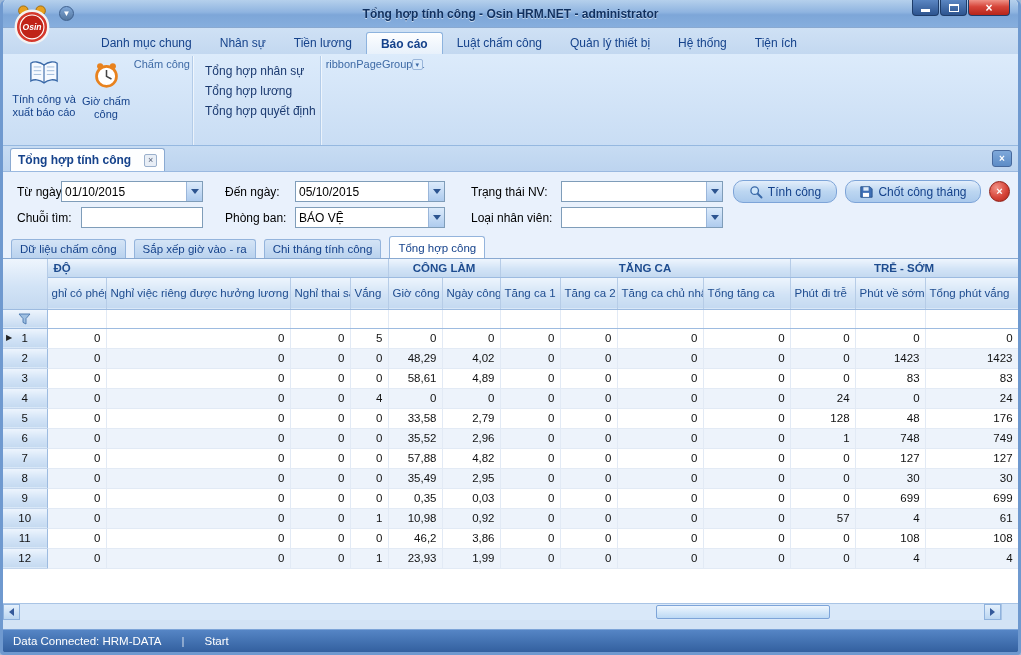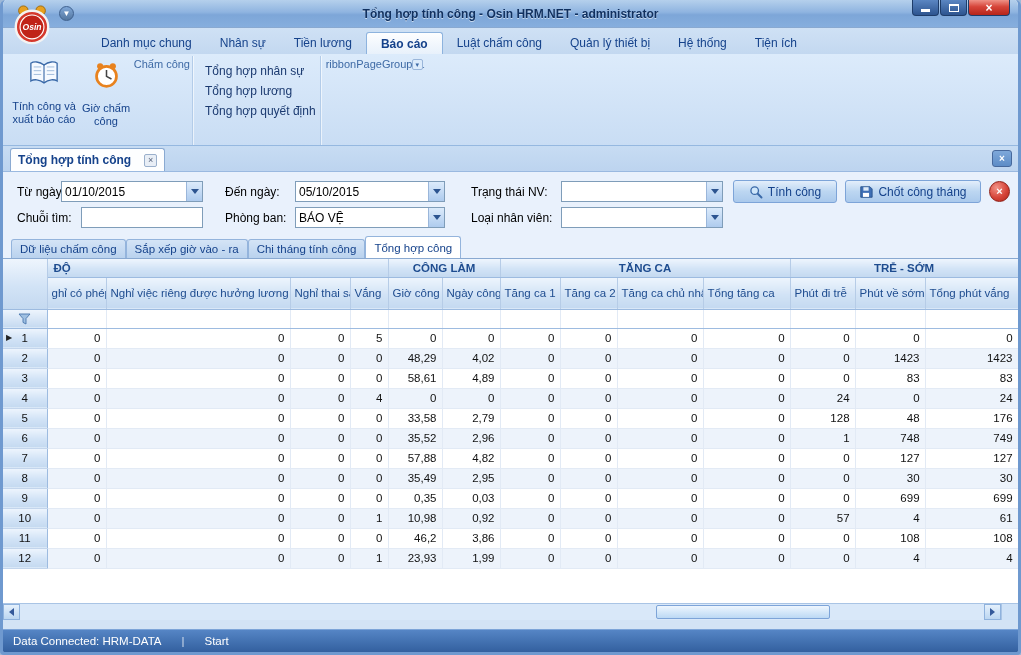--- a/index.html
+++ b/index.html
@@ -31,21 +31,21 @@
   .rtab{padding:0 14px;height:22px;line-height:22px;font-size:12px;color:var(--accent);cursor:default;white-space:nowrap}
   .rtab.active{background:linear-gradient(#fdfeff,#e8f1fb);border:1px solid #8db3de;border-bottom:none;
     border-radius:3px 3px 0 0;font-weight:bold}
   
   .ribbon-body{height:92px;background:linear-gradient(#dcebfb,#c9ddf4);border-bottom:1px solid #95b8e0;
     display:flex;padding:2px 0 0 4px}
   .rgroup{display:flex;flex-direction:row;border-right:1px solid #b3cce9;box-shadow:1px 0 0 rgba(255,255,255,.6);padding:1px 2px}
   .rbtns{flex:1;display:flex;align-items:flex-start}
   .bigbtn{display:flex;flex-direction:column;align-items:center;padding-top:3px;height:68px;
     border-radius:3px;cursor:default}
-  .bigbtn .cap{font-size:11px;line-height:1.18;color:var(--accent);text-align:center;margin-top:13px;white-space:normal}
+  .bigbtn .cap{font-size:11px;line-height:1.18;color:var(--accent);text-align:center;margin-top:6px;white-space:normal}
   .gcap{height:15px;font-size:11px;color:#3e6aa5;text-align:center;line-height:15px;position:relative}
   .launcher{position:absolute;right:2px;top:2px;width:11px;height:11px;border:1px solid #9ab6da;
     border-radius:2px;background:#dcebfb;color:#3e6aa5;font-size:7px;line-height:9px;text-align:center}
   .menulist{flex:1;padding:4px 4px 0 4px;display:flex;flex-direction:column}
   .menu-item{height:20px;line-height:20px;font-size:12px;color:#1b3a70;padding:0 6px;border-radius:2px;white-space:nowrap;cursor:default}
   
   .docbar{height:26px;background:linear-gradient(#c7dcf3,#bdd4ef);position:relative;display:flex;align-items:flex-end;padding-left:7px;border-bottom:1px solid #9ab9e0}
   .doctab{height:23px;background:#fdfeff;border:1px solid #8aaad2;border-bottom:none;border-radius:3px 3px 0 0;
     display:flex;align-items:center;gap:13px;padding:0 7px;font-size:12px;font-weight:bold;color:var(--accent)}
   .tabclose{width:13px;height:13px;border:1px solid #9ab0cc;background:#e8eef6;color:#55617a;
@@ -54,28 +54,28 @@
     background:linear-gradient(#7ea8da,#5d8cc6);color:#fff;font-size:10px;line-height:15px;text-align:center;font-weight:bold}
   
   .filterpanel{position:relative;height:64px;background:var(--panel-bg)}
   .flabel{position:absolute;font-size:12px;color:#000;white-space:nowrap}
   .combo{position:absolute;height:21px;background:#fff;border:1px solid #7f9db9;display:flex}
   .combo input{flex:1;min-width:0;border:none;outline:none;font-family:inherit;font-size:12px;padding:0 3px;background:transparent;color:#000}
   .dd{width:16px;background:linear-gradient(#dcebfb,#aecbee);border-left:1px solid #9ab6da;display:flex;align-items:center;justify-content:center}
   .arr{width:0;height:0;border-left:4px solid transparent;border-right:4px solid transparent;border-top:5px solid #2c5490}
   .tbox{position:absolute;height:21px;background:#fff;border:1px solid #7f9db9}
   .tbox input{width:100%;height:100%;border:none;outline:none;font-family:inherit;font-size:12px;padding:0 3px;background:transparent}
-  .pbtn{position:absolute;height:23px;border:1px solid var(--btn-border);border-radius:3px;
+  .pbtn{position:absolute;height:23px;border:1px solid var(--btn-border);border-radius:10px;
     background:linear-gradient(#e3eefb,#bcd6f1 50%,#aac9ec);font-family:inherit;font-size:12px;color:var(--accent);
     display:flex;align-items:center;justify-content:center;gap:5px;cursor:default}
   .redx{position:absolute;width:21px;height:21px;border-radius:50%;border:1px solid #8f1d14;
     background:radial-gradient(circle at 35% 30%,#f29387,#d6453a 55%,#b02217);color:#fff;font-weight:bold;
     font-size:11px;line-height:19px;text-align:center}
   
-  .subtabs{height:22px;background:var(--panel-bg);display:flex;align-items:flex-end;padding-left:8px;gap:0}
+  .subtabs{height:22px;background:var(--panel-bg);display:flex;align-items:flex-end;padding-left:8px;gap:8px}
   .stab{height:19px;line-height:19px;padding:0 8px;font-size:11.5px;color:var(--accent);
     background:linear-gradient(#d4e4f6,#b9d2ee);border:1px solid #94b4dc;border-bottom:none;border-radius:3px 3px 0 0}
   .stab.active{height:22px;line-height:22px;background:#fff;position:relative;z-index:2}
   
   .gridwrap{height:345px;background:#fff;border-top:1px solid #89a9d1;overflow:hidden}
   table.grid{border-collapse:collapse;table-layout:fixed;width:1015px}
   .grid th,.grid td{overflow:hidden;white-space:nowrap}
   .bandrow th,.hdrrow th,.ind-h,.ind-c{background:linear-gradient(var(--hdr-top),#d2e3f6 55%,var(--hdr-bot))}
   .bandrow th{height:18px;font-size:11.5px;font-weight:bold;color:#1e4c8f;text-align:center;
     border-right:1px solid #b6cce7;border-bottom:1px solid #9dbbe0;padding:0 4px}

